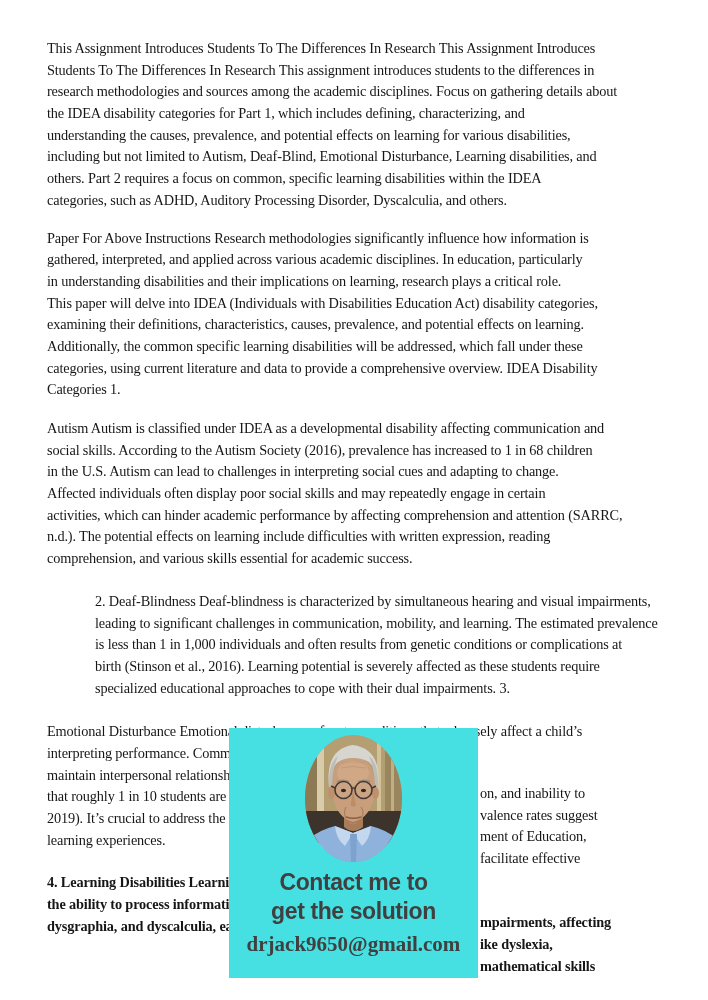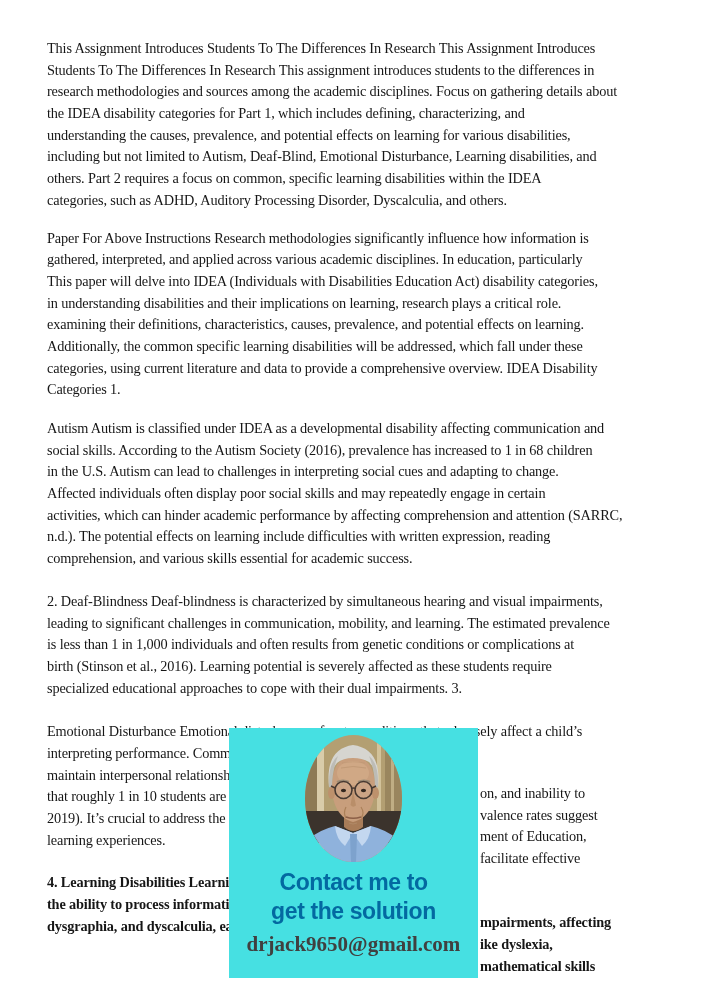--- a/index.html
+++ b/index.html
@@ -15,21 +15,21 @@
   .doc-text {
     position: absolute;
     left: 47px;
     top: 38px;
     width: 640px;
   }
   .para { margin: 0 0 21px 0; }
   .para:nth-child(1) { margin-bottom: 16px; }
   .para:nth-child(2) { margin-bottom: 17px; }
   .para:nth-child(3) { margin-bottom: 21px; }
-  .para:nth-child(4) { margin-bottom: 22px; }
+  .para:nth-child(4) { margin-bottom: 22px; margin-left: 48px; }
   .para:nth-child(5) { margin-bottom: 21px; }
   .para:nth-child(6) { margin-bottom: 0; font-weight: bold; }
   .line {
     position: relative;
     height: 21.7px;
     line-height: 21.7px;
     font-size: 14.3px;
     letter-spacing: -0.15px;
     white-space: nowrap;
   }
@@ -85,22 +85,22 @@
         <div class="line"><span class="seg-left">research methodologies and sources among the academic disciplines. Focus on gathering details about</span></div>
         <div class="line"><span class="seg-left">the IDEA disability categories for Part 1, which includes defining, characterizing, and</span></div>
         <div class="line"><span class="seg-left">understanding the causes, prevalence, and potential effects on learning for various disabilities,</span></div>
         <div class="line"><span class="seg-left">including but not limited to Autism, Deaf-Blind, Emotional Disturbance, Learning disabilities, and</span></div>
         <div class="line"><span class="seg-left">others. Part 2 requires a focus on common, specific learning disabilities within the IDEA</span></div>
         <div class="line"><span class="seg-left">categories, such as ADHD, Auditory Processing Disorder, Dyscalculia, and others.</span></div>
       </div>
       <div class="para">
         <div class="line"><span class="seg-left">Paper For Above Instructions Research methodologies significantly influence how information is</span></div>
         <div class="line"><span class="seg-left">gathered, interpreted, and applied across various academic disciplines. In education, particularly</span></div>
+        <div class="line"><span class="seg-left">in understanding disabilities and their implications on learning, research plays a critical role.</span></div>
         <div class="line"><span class="seg-left">This paper will delve into IDEA (Individuals with Disabilities Education Act) disability categories,</span></div>
-        <div class="line"><span class="seg-left">in understanding disabilities and their implications on learning, research plays a critical role.</span></div>
         <div class="line"><span class="seg-left">examining their definitions, characteristics, causes, prevalence, and potential effects on learning.</span></div>
         <div class="line"><span class="seg-left">Additionally, the common specific learning disabilities will be addressed, which fall under these</span></div>
         <div class="line"><span class="seg-left">categories, using current literature and data to provide a comprehensive overview. IDEA Disability</span></div>
         <div class="line"><span class="seg-left">Categories 1.</span></div>
       </div>
       <div class="para">
         <div class="line"><span class="seg-left">Autism Autism is classified under IDEA as a developmental disability affecting communication and</span></div>
         <div class="line"><span class="seg-left">social skills. According to the Autism Society (2016), prevalence has increased to 1 in 68 children</span></div>
         <div class="line"><span class="seg-left">in the U.S. Autism can lead to challenges in interpreting social cues and adapting to change.</span></div>
         <div class="line"><span class="seg-left">Affected individuals often display poor social skills and may repeatedly engage in certain</span></div>
@@ -170,20 +170,20 @@
           <path d="M48,56 L45.5,70 Q48,73 51,70.5 Z" fill="#b98e69"></path>
           <path d="M41,72 Q38,78 41,83" stroke="#ab8059" stroke-width="1.2" fill="none"></path>
           <path d="M56,72 Q60,78 56,83" stroke="#ab8059" stroke-width="1.2" fill="none"></path>
           <path d="M41,82 Q48,84.5 56,82" stroke="#8c5f47" stroke-width="1.6" fill="none"></path>
           <path d="M44,88 Q48,90 52,88" stroke="#b08a66" stroke-width="1" fill="none"></path>
           <path d="M36,33 Q48,30 61,33" stroke="#bb9470" stroke-width="1" fill="none" opacity="0.7"></path>
           <path d="M37,28 Q48,25.5 60,28" stroke="#bb9470" stroke-width="0.9" fill="none" opacity="0.5"></path>
         </g>
       </svg>
     </div>
-    <div class="promo-heading" style="color: #0369a1;">
+    <div class="promo-heading" style="color: #404040;">
       <div>Contact me to</div>
       <div>get the solution</div>
     </div>
     <div class="promo-email" style="color: #404040;">drjack9650@gmail.com</div>
   </div>
 
 </div>
 
 </body></html>

